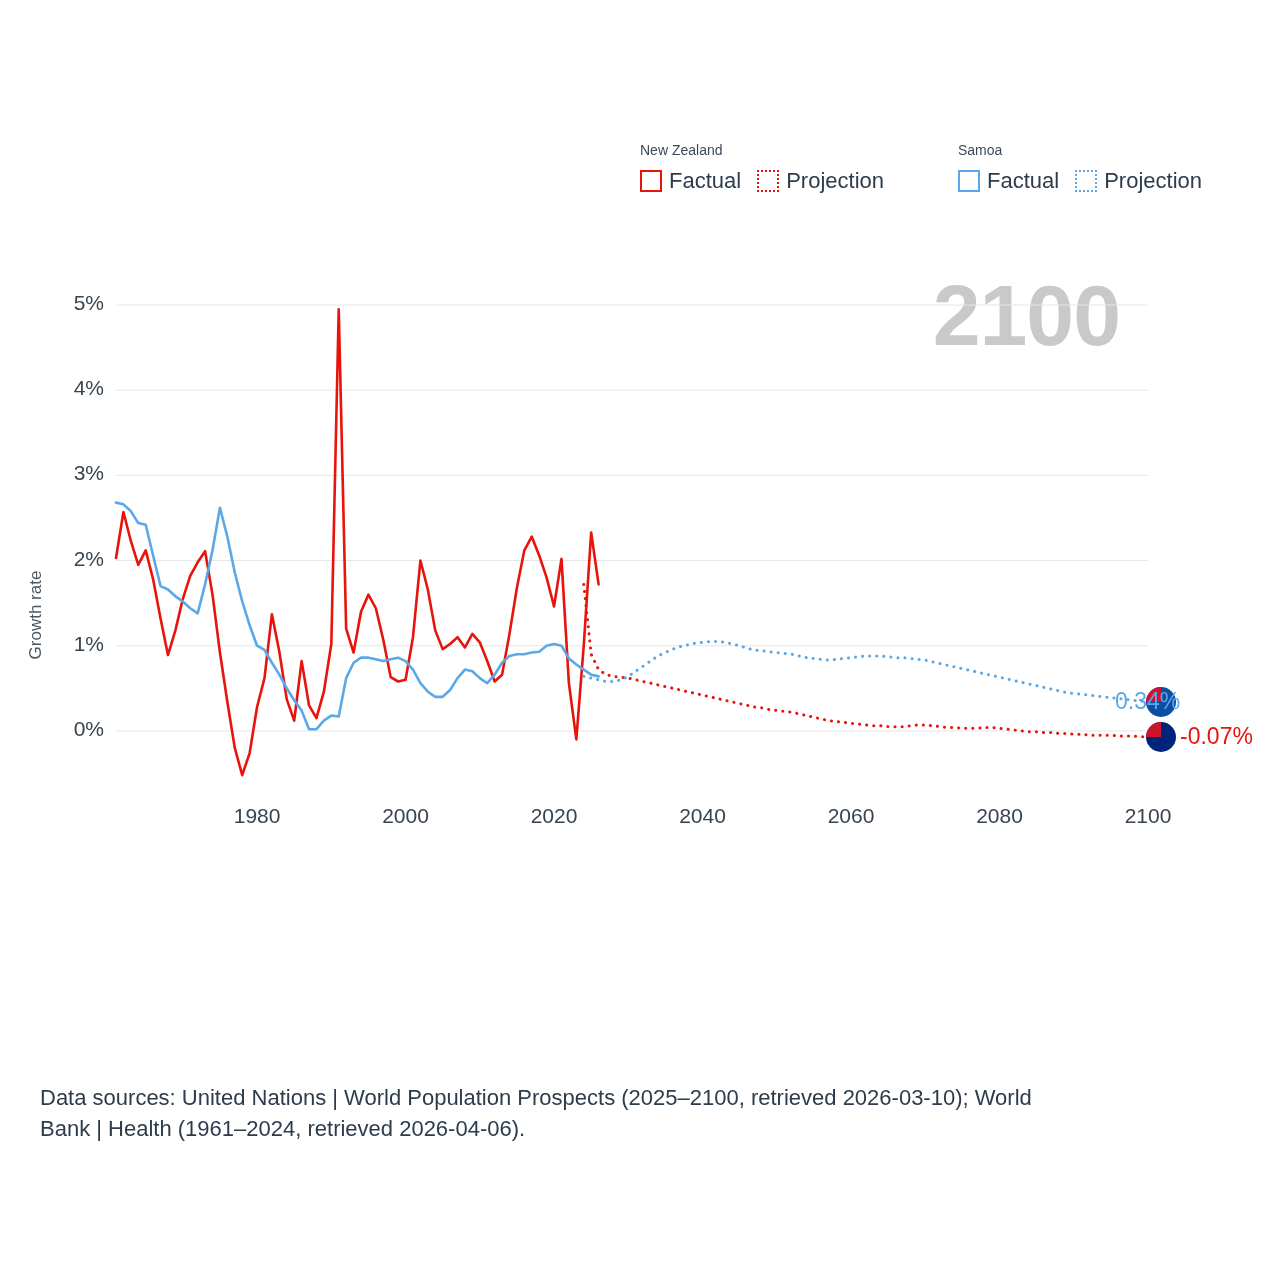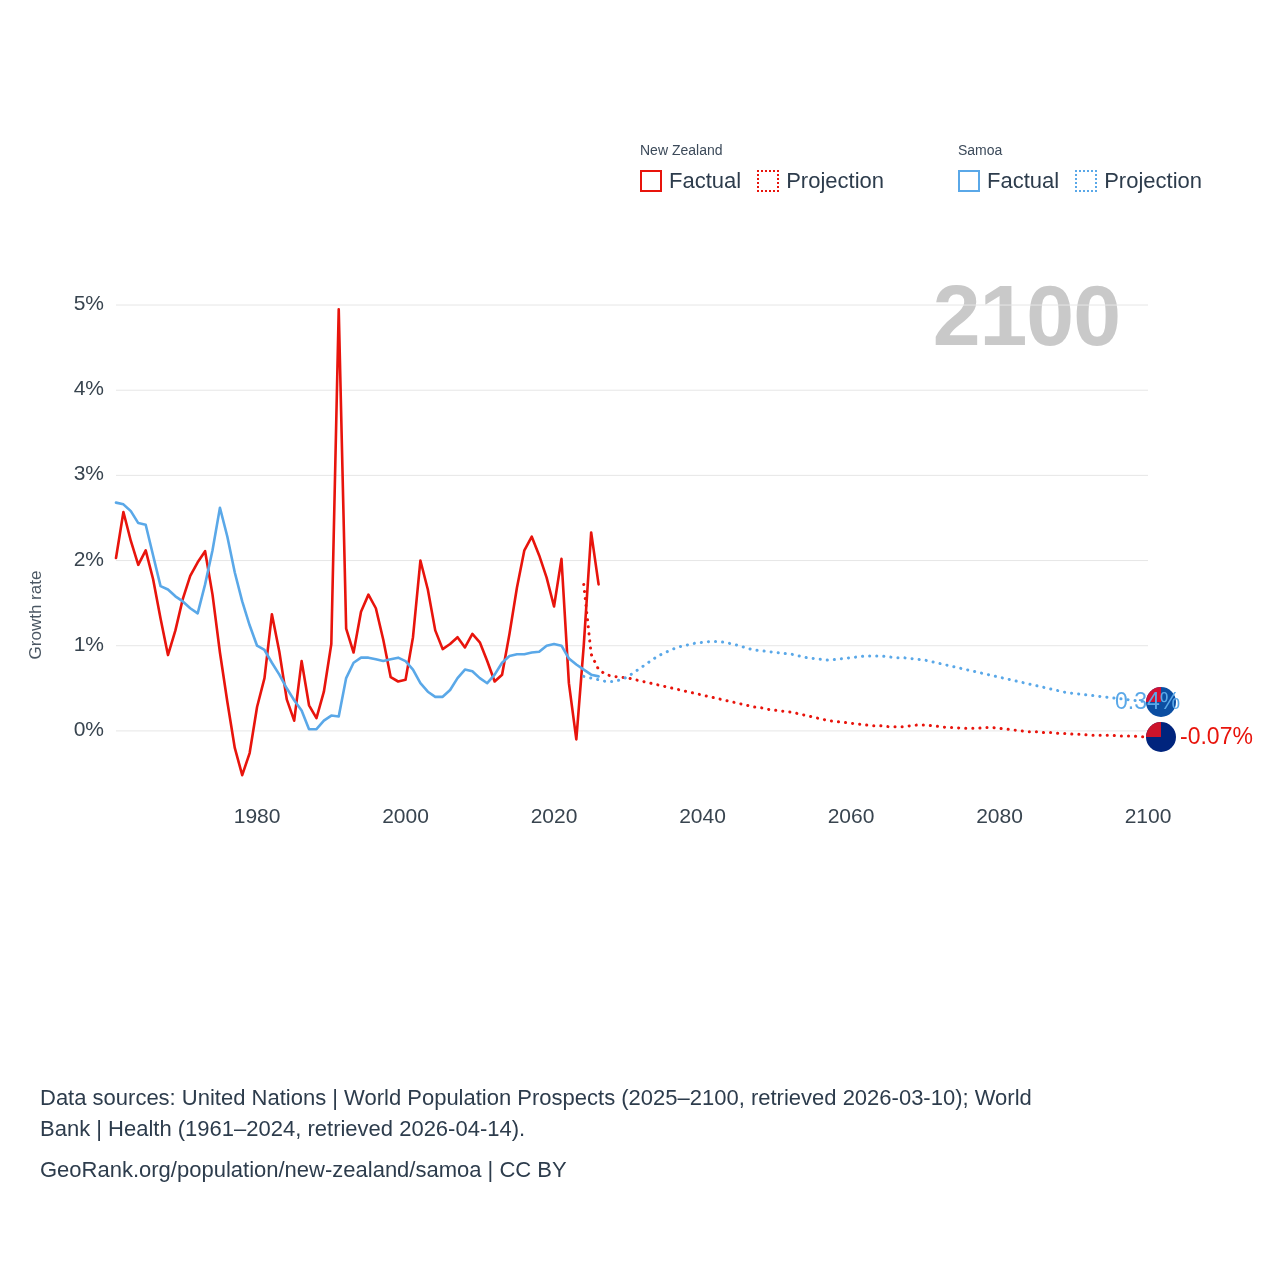--- a/index.html
+++ b/index.html
@@ -228,17 +228,16 @@
         <div class="flag-dot" style="left: 1146px; top: 471.859px; background: rgb(0, 36, 125);">
           <div style="position: absolute; left: 0px; top: 0px; width: 15px; height: 15px; background: rgb(204, 20, 43);"></div>
         </div>
         <div class="end-label" style="left: 1180px; top: 472.859px; color: rgb(232, 20, 12);">-0.07%</div>
       </div>
 
   </div>
 
   <div id="footer">
     <span>Data sources: United Nations | World Population Prospects (2025–2100, retrieved 2026-03-10); World</span>
-    <span class="src-line2">Bank | Health (1961–2024, retrieved 2026-04-14).</span>
-    <span class="link-line">GeoRank.org/population/new-zealand/samoa | CC BY</span>
+    <span class="src-line2">Bank | Health (1961–2024, retrieved 2026-04-06).</span>
   </div>
 
 </div>
 
 </body></html>

